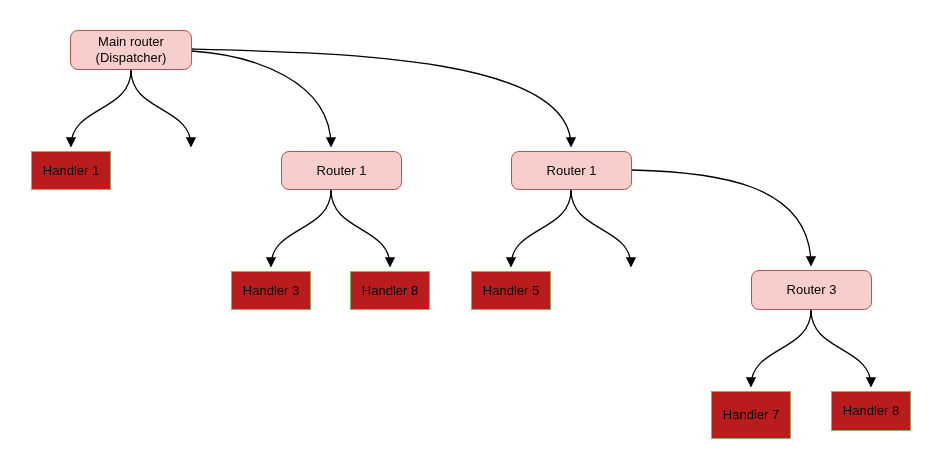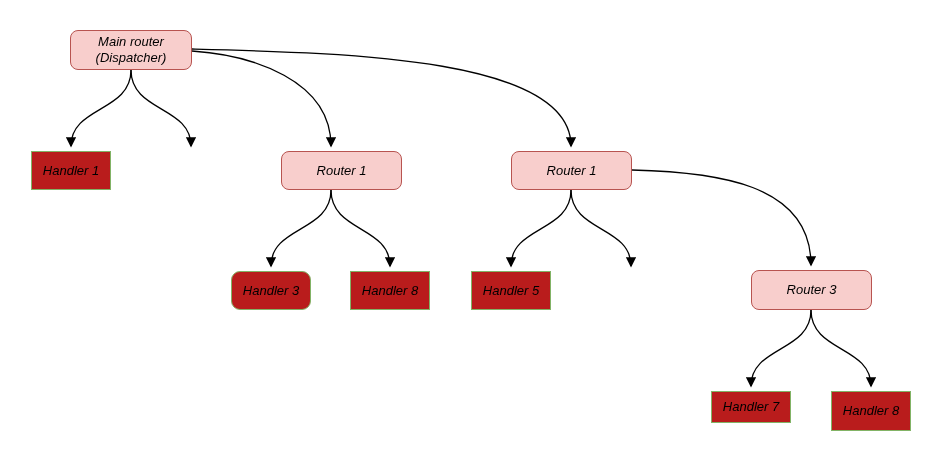--- a/index.html
+++ b/index.html
@@ -32,44 +32,43 @@
     position: absolute;
     box-sizing: border-box;
     display: flex;
     align-items: center;
     justify-content: center;
     text-align: center;
     font-size: 13px;
     line-height: 16px;
     color: #000000;
     white-space: pre-line;
-    font-style: italic;
   }
   .node.router {
     background: #f8cecc;
     border: 1.3px solid #b85450;
     border-radius: 8px;
   }
   .node.handler {
     background: #b91c1c;
     border: 1.3px solid #82b366;
     border-radius: 0;
   }
   
   #n-main     { left: 70px;  top: 30px;  width: 122px; height: 40px; }
   #n-h1       { left: 31px;  top: 151px; width: 80px;  height: 39px; }
   #n-h2       { left: 152px; top: 151px; width: 80px;  height: 39px; }
   #n-r1       { left: 281px; top: 151px; width: 121px; height: 39px; }
   #n-r2       { left: 511px; top: 151px; width: 121px; height: 39px; }
-  #n-h3       { left: 231px; top: 271px; width: 80px;  height: 39px; border-radius: 9px; }
+  #n-h3       { left: 231px; top: 271px; width: 80px;  height: 39px; }
   #n-h4       { left: 350px; top: 271px; width: 80px;  height: 39px; }
   #n-h5       { left: 471px; top: 271px; width: 80px;  height: 39px; }
   #n-h6       { left: 591px; top: 271px; width: 80px;  height: 39px; }
   #n-r3       { left: 751px; top: 270px; width: 121px; height: 40px; }
-  #n-h7       { left: 711px; top: 391px; width: 80px;  height: 32px; }
+  #n-h7       { left: 711px; top: 391px; width: 80px;  height: 48px; }
   #n-h8       { left: 831px; top: 391px; width: 80px;  height: 40px; }
 </style>
 </head>
 <body>
 
 <div class="canvas">
 
   <svg class="edges-layer" viewBox="0 0 941 461" xmlns="http://www.w3.org/2000/svg">
     <defs>
       <marker id="arrow" viewBox="0 0 10 10" refX="8.5" refY="5" markerWidth="8" markerHeight="8" orient="auto">

